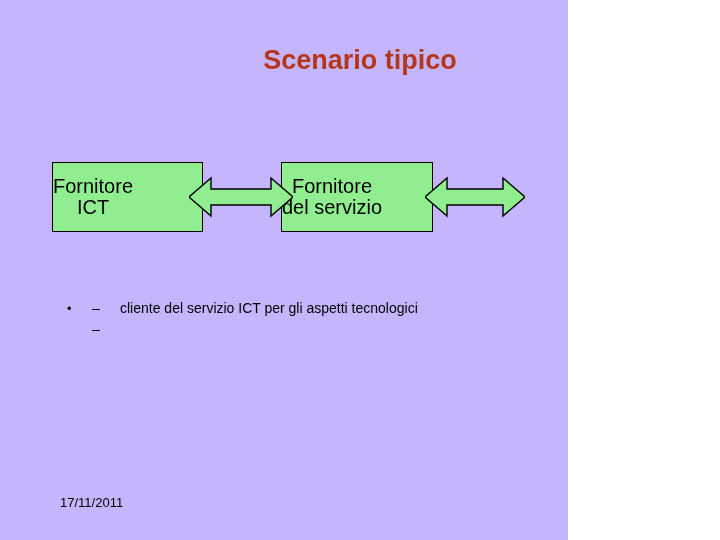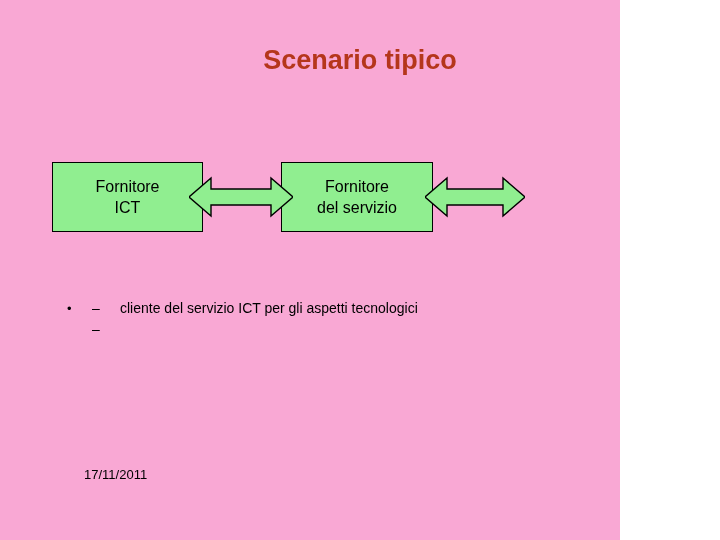--- a/index.html
+++ b/index.html
@@ -7,23 +7,23 @@
     margin: 0;
     padding: 0;
     background: #ffffff;
   }
   body {
     font-family: "Liberation Sans", sans-serif;
     color: #000000;
   }
   #slide {
     position: relative;
-    width: 620px;
+    width: 568px;
     height: 540px;
-    background: #f9a8d4;
+    background: #c4b5fd;
     overflow: hidden;
   }
 
   
   #slide-title {
     position: absolute;
     left: 0;
     top: 44px;
     width: 720px;
     text-align: center;
@@ -34,23 +34,23 @@
     line-height: 32px;
     white-space: nowrap;
   }
   .node-box {
     position: absolute;
     box-sizing: border-box;
     background: #90ee90;
     border: 1px solid #000000;
     display: flex;
     align-items: center;
-    justify-content: center;
+    justify-content: flex-start;
     text-align: center;
-    font-size: 16px;
+    font-size: 20px;
     line-height: 21px;
     color: #000000;
     pointer-events: auto;
   }
   #box-fornitore-ict {
     left: 52px;
     top: 162px;
     width: 151px;
     height: 70px;
   }
@@ -118,25 +118,24 @@
     left: 32px;
     top: 0;
     font-size: 14px;
     line-height: 21px;
   }
 
   
   #footer-date {
     position: absolute;
     left: 60px;
-    top: 466px;
+    top: 494px;
     font-size: 13px;
     line-height: 18px;
     color: #000000;
-    margin-left: 24px;
   }
   #footer-page {
     position: absolute;
     left: 620px;
     top: 494px;
     width: 40px;
     text-align: right;
     font-size: 13px;
     line-height: 18px;
     color: #000000;

